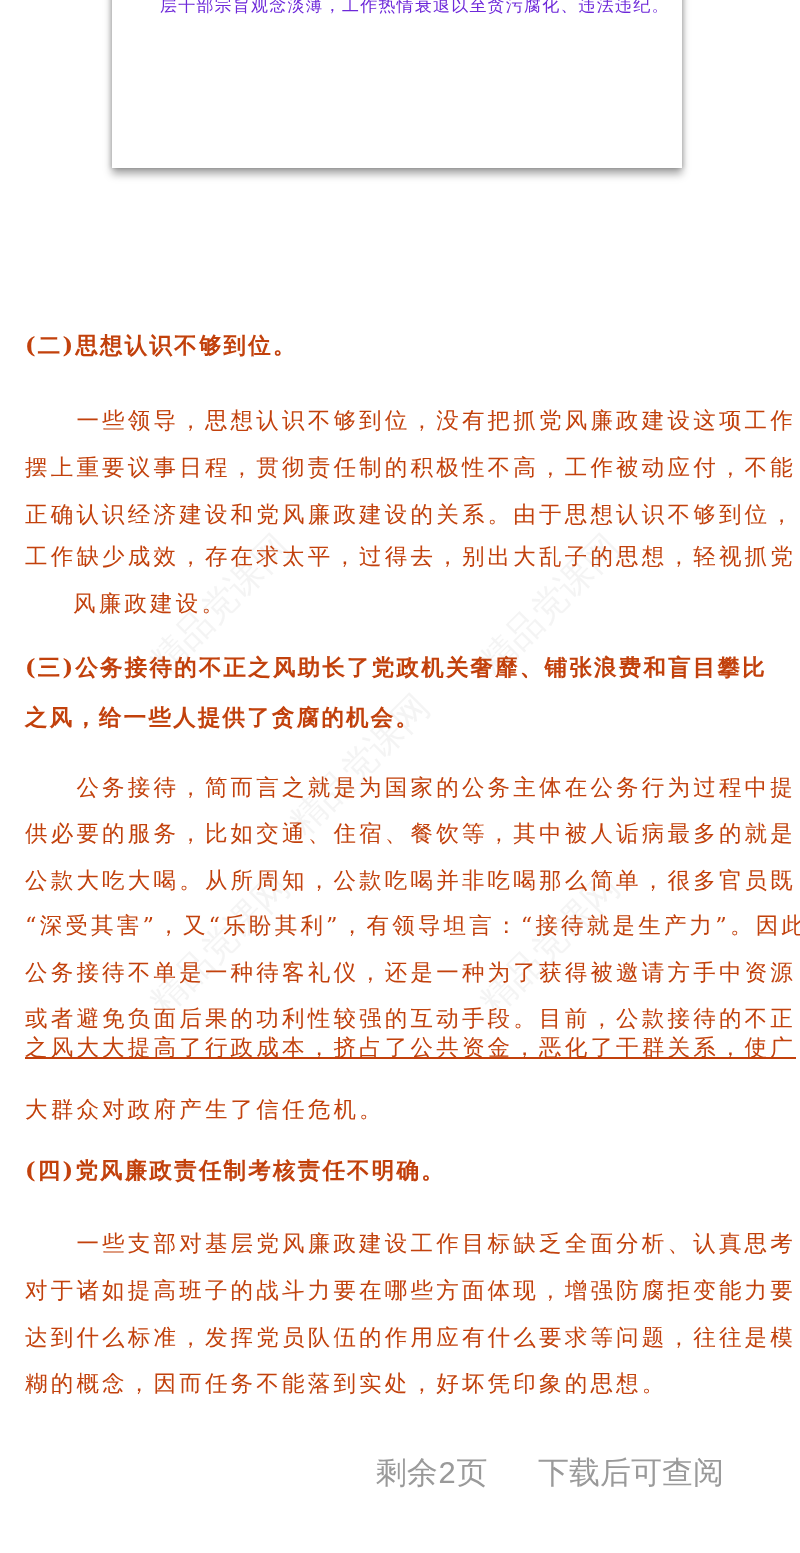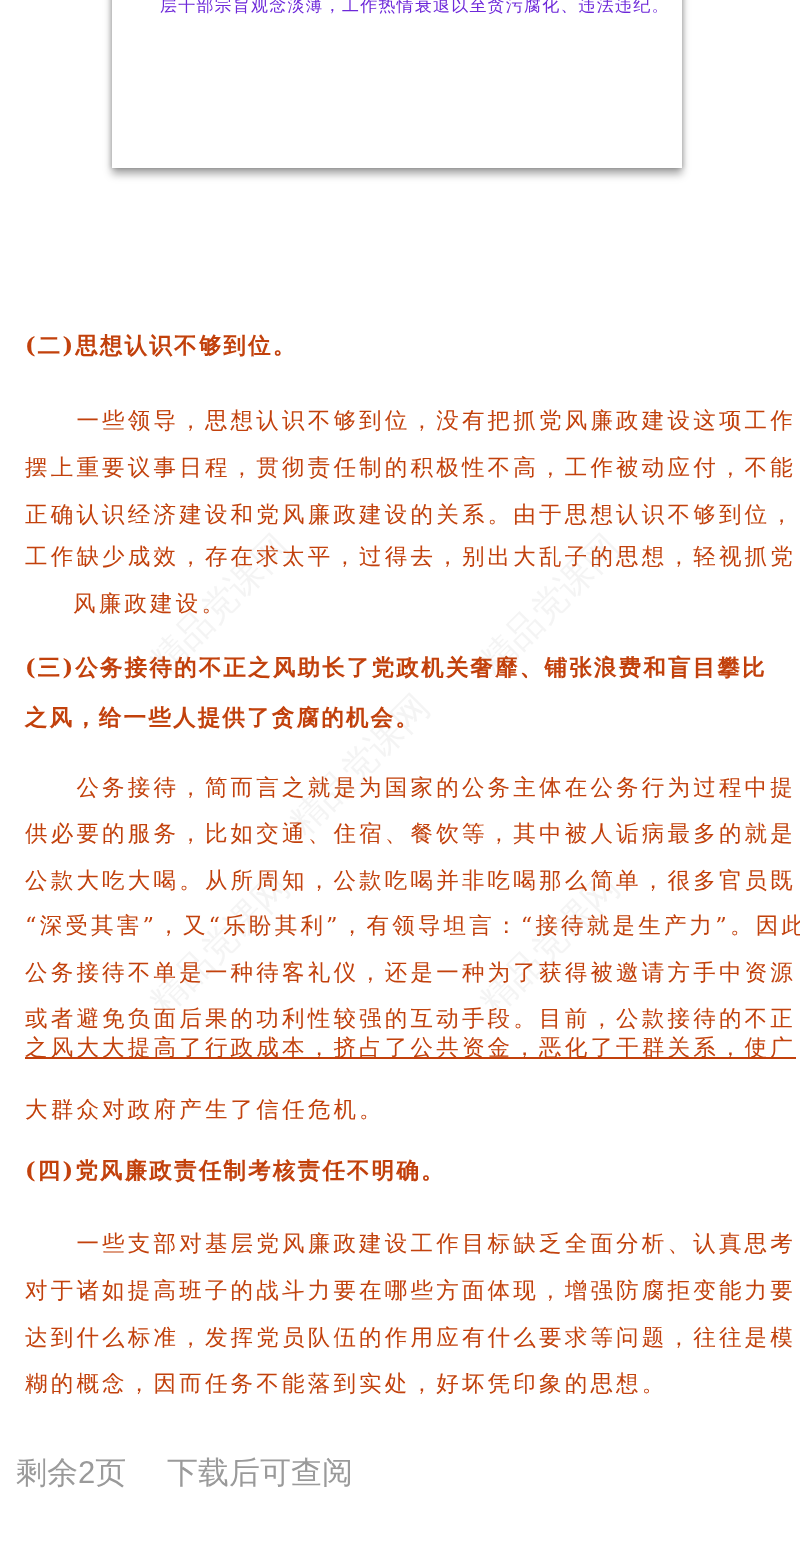--- a/index.html
+++ b/index.html
@@ -6,22 +6,22 @@
   body { width:800px; height:1553px; position:relative; overflow:hidden;
          font-family:"DejaVu Serif", "Liberation Serif", serif; color:#1a1a1a; }
   .page-card { position:absolute; left:112px; top:-20px; width:570px; height:188px;
                background:#fff; box-shadow: 0 6px 8px rgba(0,0,0,0.35), -2px 0 4px rgba(0,0,0,0.12), 2px 0 4px rgba(0,0,0,0.12); }
   .page-card-line { position:absolute; left:48px; top:14px; font-size:17px; letter-spacing:1.2px; color:#6d28d9; white-space:nowrap; }
   .content { position:absolute; left:25px; top:0; width:760px; }
   .p { position:absolute; left:0; font-size:22.5px; letter-spacing:3.2px; white-space:nowrap; color:#c2410c; }
   .heading { font-weight:bold; letter-spacing:2.2px; }
   .watermark { position:absolute; color:rgba(150,150,150,0.10); font-size:36px; transform:rotate(-45deg);
                font-family:"DejaVu Sans", sans-serif; white-space:nowrap; pointer-events:none; }
-  .more-banner { position:absolute; left:0; width:740px; top:1452px; text-align:left;
-                 font-family:Liberation Sans, sans-serif; font-size:31px; color:#9a9a9a; cursor:pointer; }
+  .more-banner { position:absolute; left:0; width:740px; top:1452px; text-align:right;
+                 font-family:Liberation Mono, monospace; font-size:31px; color:#9a9a9a; cursor:pointer; }
   .more-banner span { margin:0 16px; }
 </style>
 </head>
 <body>
 
 <div class="page-card">
   <div class="page-card-line">层干部宗旨观念淡薄，工作热情衰退以至贪污腐化、违法违纪。</div>
 </div>
 
 <div class="watermark" style="left:130px; top:580px;">精品党课网</div>

